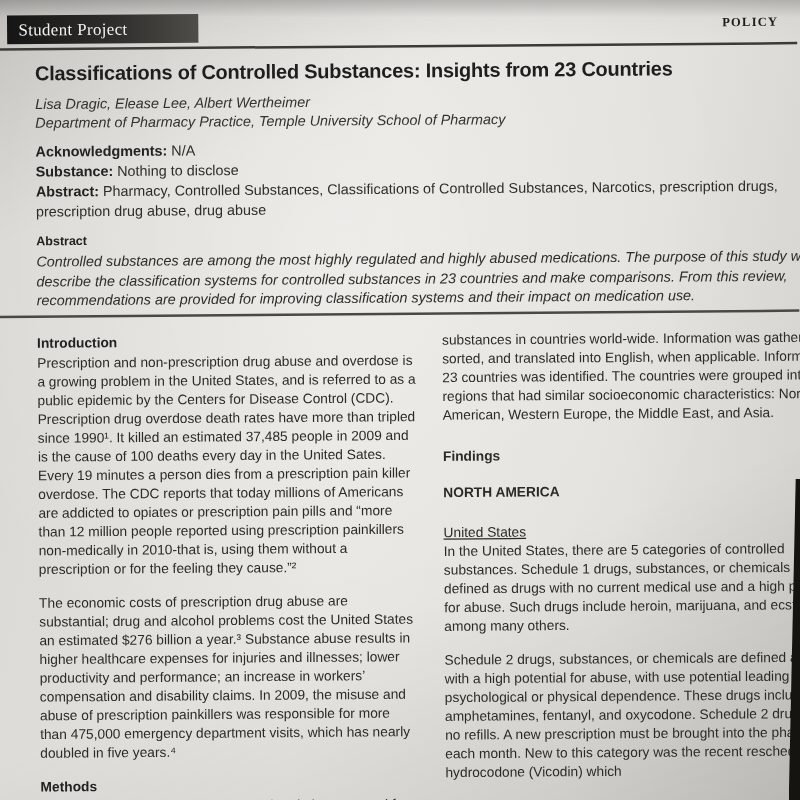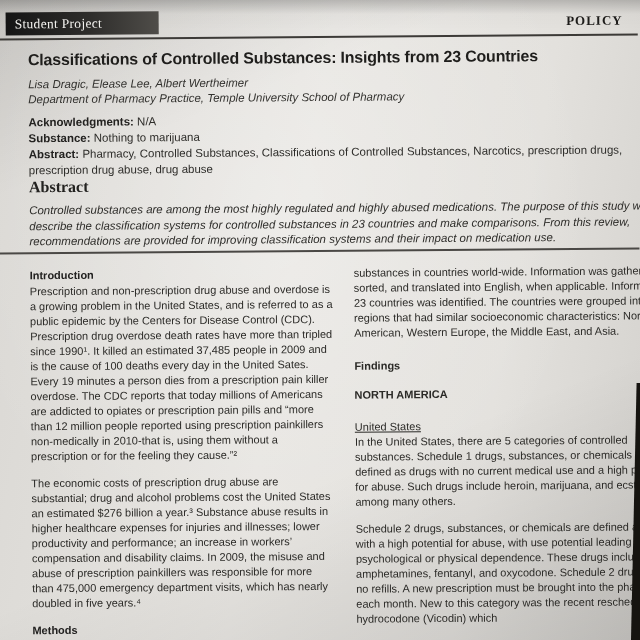--- a/index.html
+++ b/index.html
@@ -40,21 +40,21 @@
     letter-spacing: 0.3px;
   }
   .rule-top {
     position: absolute; left: 0; right: 0; top: 36px;
     height: 2px; background: #3c3a37;
   }
   .policy {
     position: absolute; right: 15px; top: 15px;
     font-family: "Liberation Serif", serif;
     font-weight: bold;
-    font-size: 13px;
+    font-size: 10px;
     letter-spacing: 1px;
     color: #1d1c1a;
   }
 
   .title {
     position: absolute; left: 30px; top: 49px;
     font-size: 16px; font-weight: bold;
     letter-spacing: -0.2px;
     white-space: nowrap;
     color: #1f1e1c;
@@ -70,22 +70,22 @@
 
   .meta {
     position: absolute; left: 30px; top: 112px; width: 606px;
     font-size: 11.5px; line-height: 16px;
   }
   .meta-row { margin: 0; }
   .meta-label { font-weight: bold; color: #232220; }
   .meta-value { color: #2e2d2a; }
 
   .abstract-heading {
-    position: absolute; left: 30px; top: 176px;
-    font-size: 16px; font-weight: bold; color: #232220; font-family: Liberation Serif, serif;
+    position: absolute; left: 30px; top: 186px;
+    font-size: 10px; font-weight: bold; color: #232220;
   }
   .abstract-text {
     position: absolute; left: 30px; top: 201px; width: 652px;
     font-style: italic;
     font-size: 11.5px; line-height: 15.5px;
     color: #2e2d2a;
   }
   .rule-mid {
     position: absolute; left: 0; right: 0; top: 250px;
     height: 1.5px; background: #4a4845;
@@ -132,21 +132,21 @@
   <div class="authors">Lisa Dragic, Elease Lee, Albert Wertheimer</div>
   <div class="affiliation">Department of Pharmacy Practice, Temple University School of Pharmacy</div>
 
   <div class="meta">
     <p class="meta-row">
       <span class="meta-label">Acknowledgments:</span>
       <span class="meta-value">N/A</span>
     </p>
     <p class="meta-row">
       <span class="meta-label">Substance:</span>
-      <span class="meta-value">Nothing to marijuana</span>
+      <span class="meta-value">Nothing to disclose</span>
     </p>
     <p class="meta-row">
       <span class="meta-label">Abstract:</span>
       <span class="meta-value">Pharmacy, Controlled Substances, Classifications of Controlled Substances, Narcotics, prescription drugs, prescription drug abuse, drug abuse</span>
     </p>
   </div>
 
   <div class="abstract-heading">Abstract</div>
   <div class="abstract-text">Controlled substances are among the most highly regulated and highly abused medications. The purpose of this study was to describe the classification systems for controlled substances in 23 countries and make comparisons. From this review, recommendations are provided for improving classification systems and their impact on medication use.</div>
 

